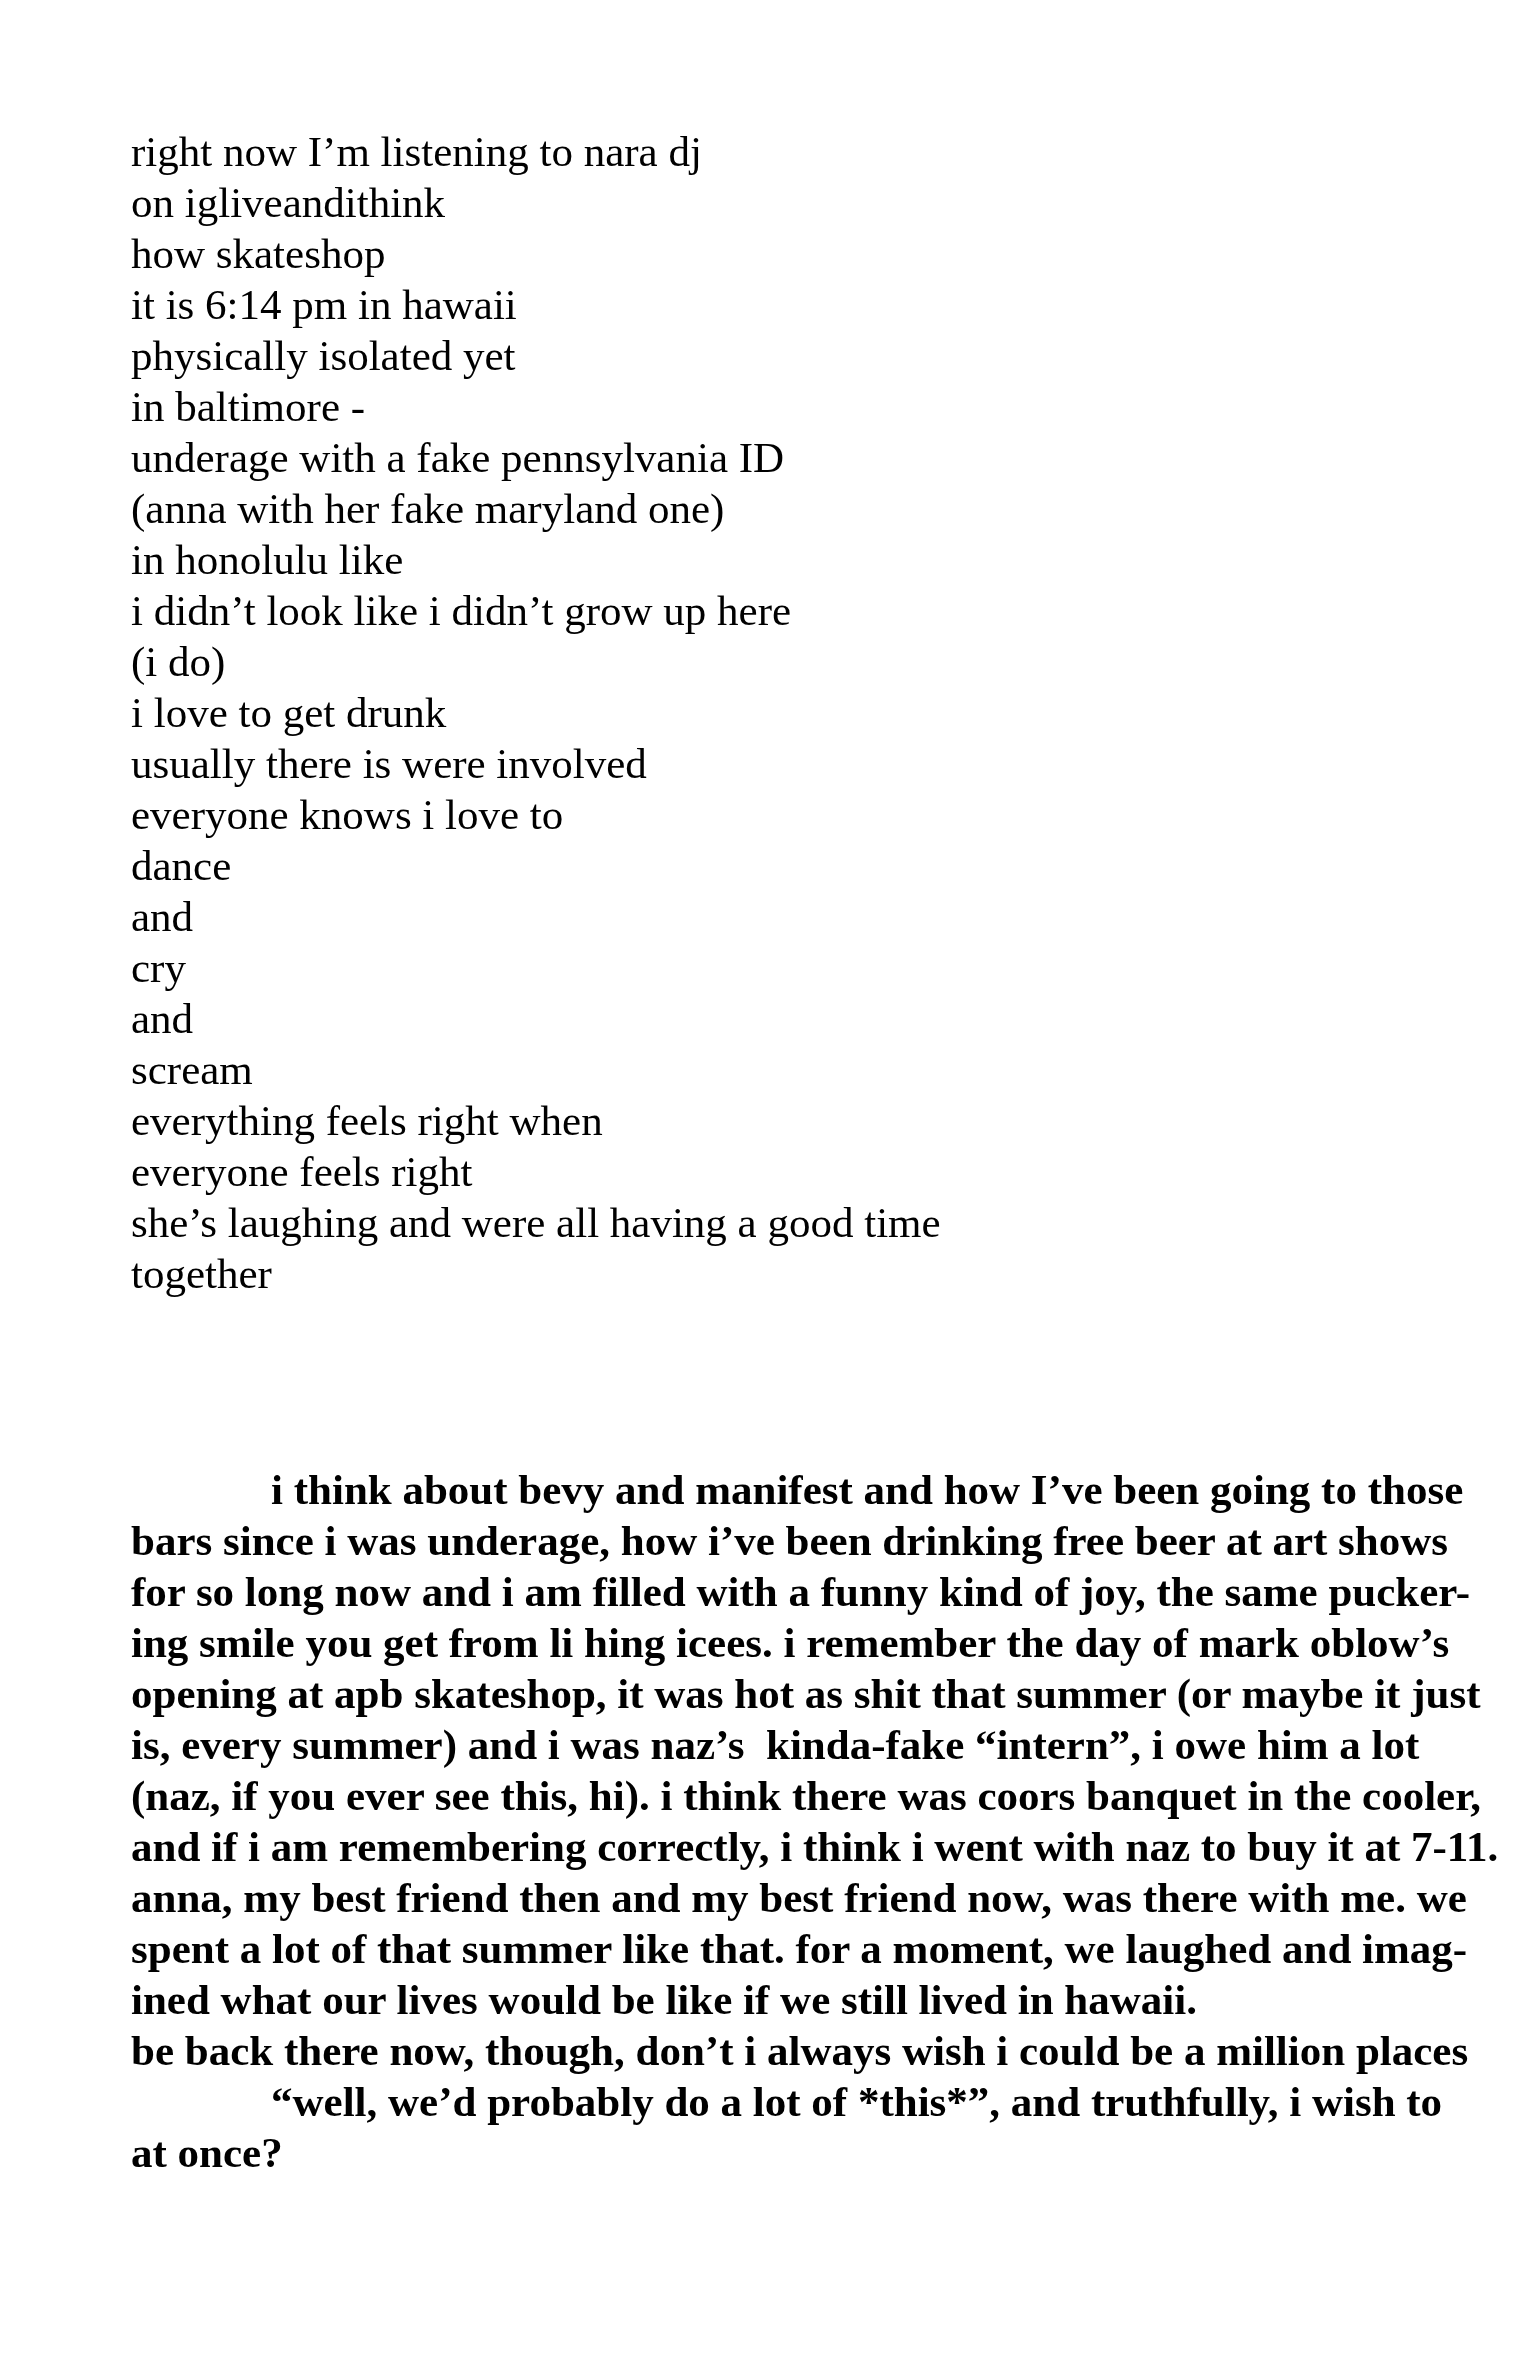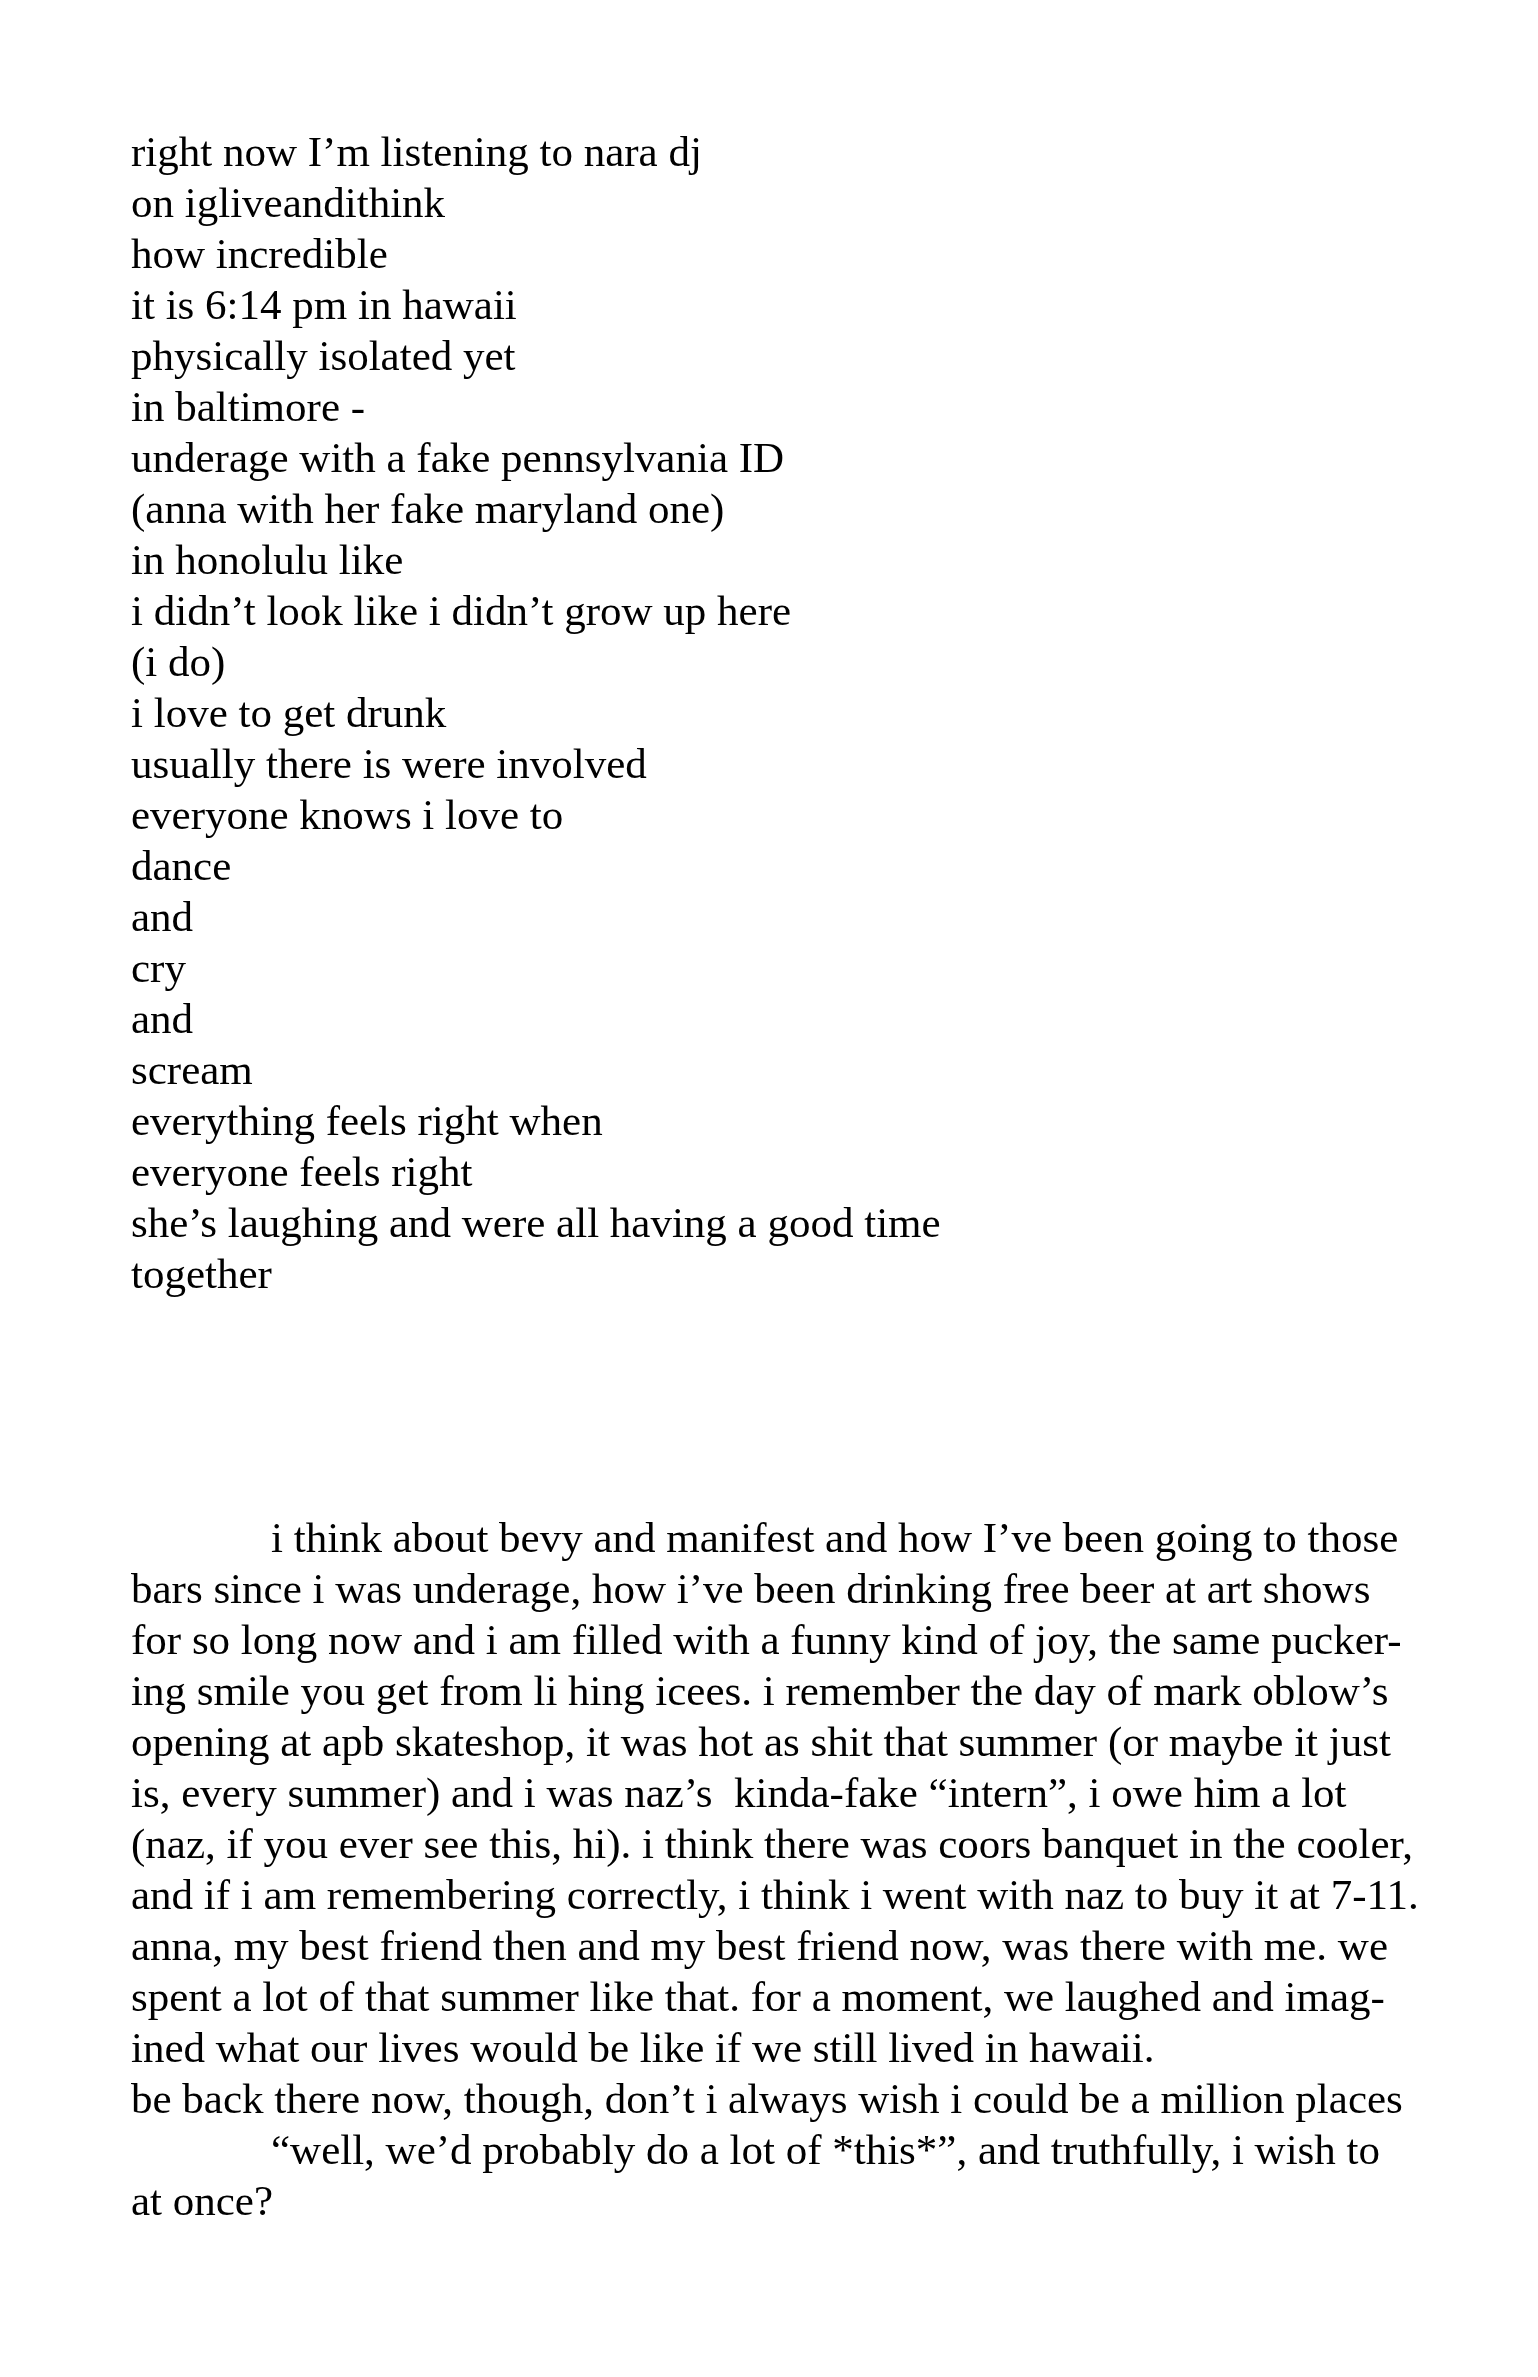--- a/index.html
+++ b/index.html
@@ -20,37 +20,38 @@
     position: absolute;
     left: 131px;
     font-size: 43px;
     line-height: 51px;
     color: #000000;
   }
   .poem-block {
     top: 126px;
   }
   .prose-block {
-    top: 1512px;
+    top: 1464px;
+    font-weight: bold;
   }
   .line {
     white-space: pre; 
   }
   .line.indent {
     padding-left: 140px; 
   }
 </style>
 </head>
 <body>
 
 <div class="page" style="background: rgb(255, 255, 255); color: rgb(0, 0, 0);">
   <div class="text-block poem-block">
       <div class="line">right now I’m listening to nara dj</div>
       <div class="line">on igliveandithink</div>
-      <div class="line">how incredible</div>
+      <div class="line">how skateshop</div>
       <div class="line">it is 6:14 pm in hawaii</div>
       <div class="line">physically isolated yet</div>
       <div class="line">in baltimore -</div>
       <div class="line">underage with a fake pennsylvania ID</div>
       <div class="line">(anna with her fake maryland one)</div>
       <div class="line">in honolulu like</div>
       <div class="line">i didn’t look like i didn’t grow up here</div>
       <div class="line">(i do)</div>
       <div class="line">i love to get drunk</div>
       <div class="line">usually there is were involved</div>

